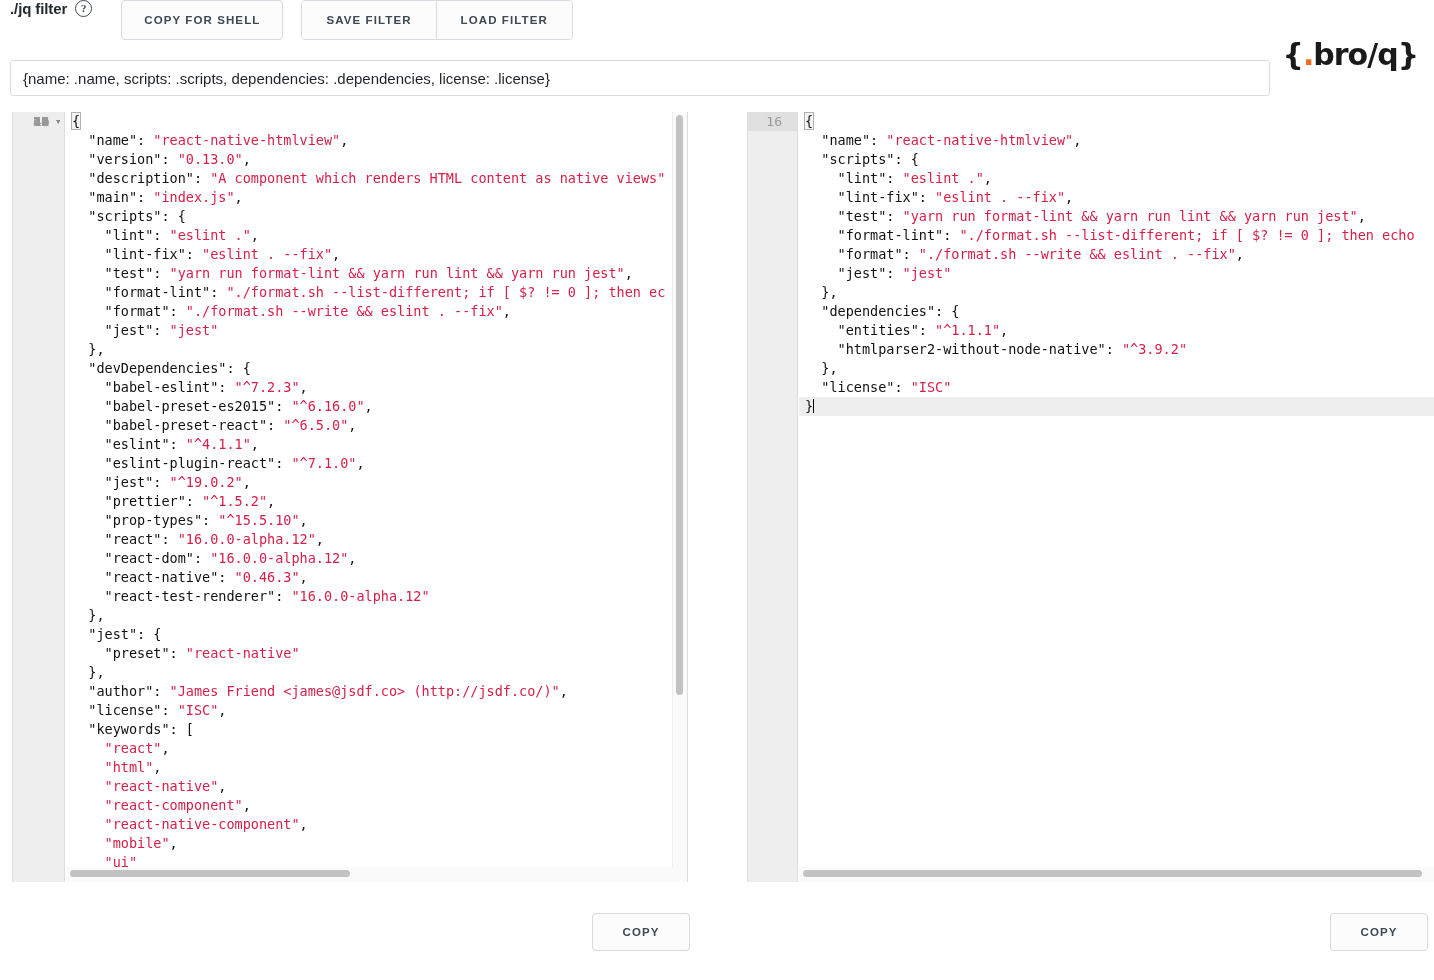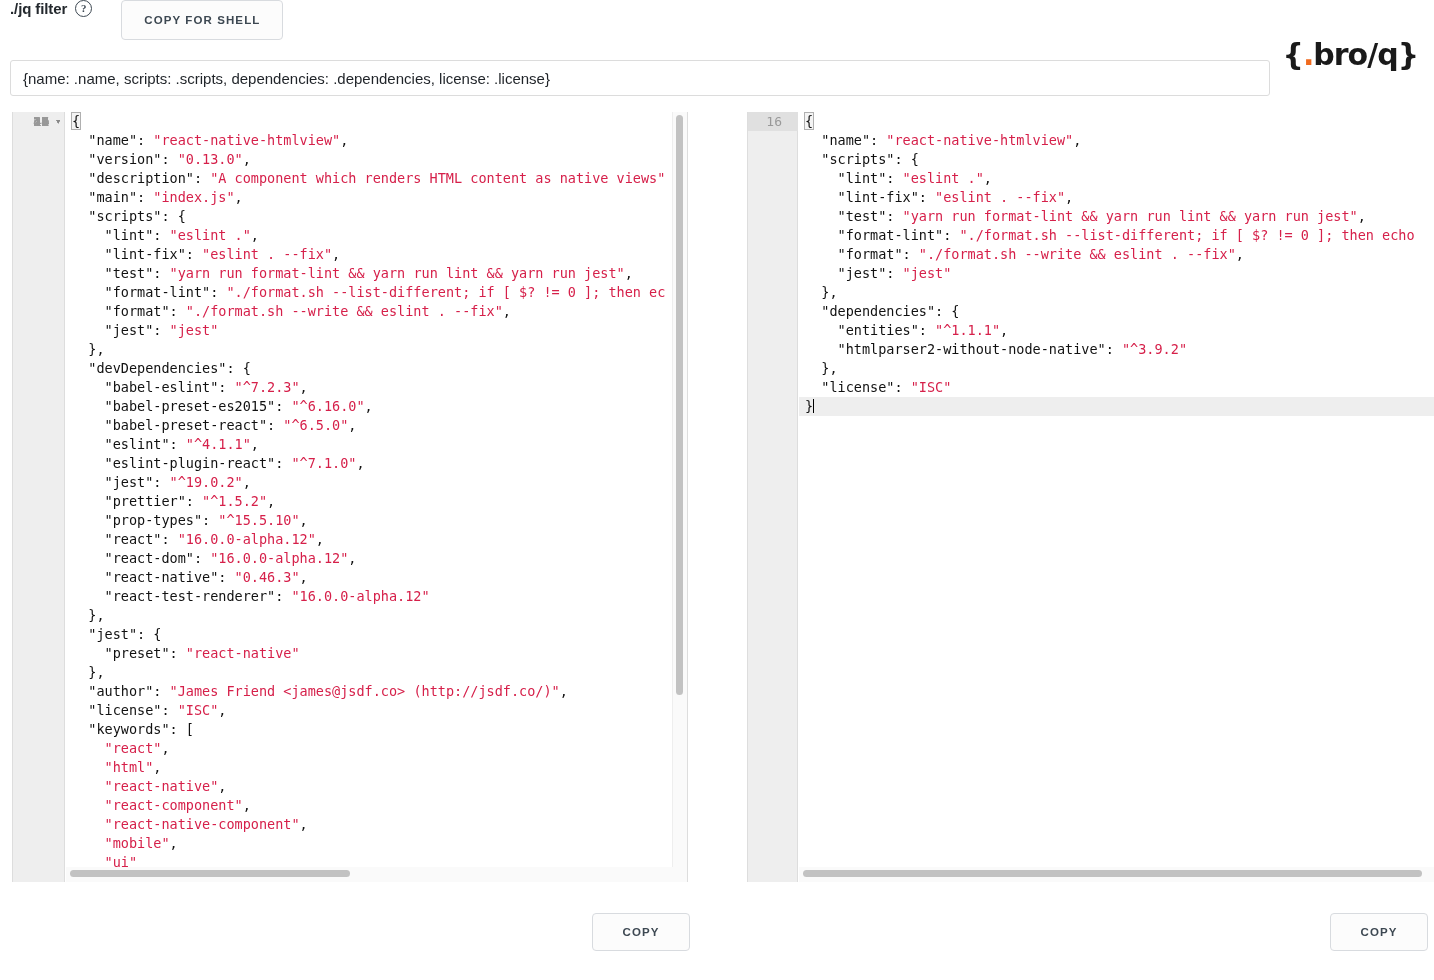--- a/index.html
+++ b/index.html
@@ -152,20 +152,24 @@
   #copy-left  { left: 592px; }
   #copy-right { left: 1330px; }
 </style>
 </head>
 <body>
 
 <div id="toolbar">
   <span id="filter-label">./jq filter</span>
   <span id="help-icon">?</span>
   <button class="btn" id="copy-for-shell-btn">COPY FOR SHELL</button>
+  <div id="filter-group">
+    <button class="btn">SAVE FILTER</button>
+    <button class="btn">LOAD FILTER</button>
+  </div>
 </div>
 
 <div id="logo"><span>{</span><span class="dot">.</span><span>bro/q</span><span>}</span></div>
 
 <div id="filter-input-wrap">
   <input id="filter-input" type="text" value="{name: .name, scripts: .scripts, dependencies: .dependencies, license: .license}" placeholder="jq filter" style="">
 </div>
 
 <div class="panel" id="panel-left">
   <div class="editor">

